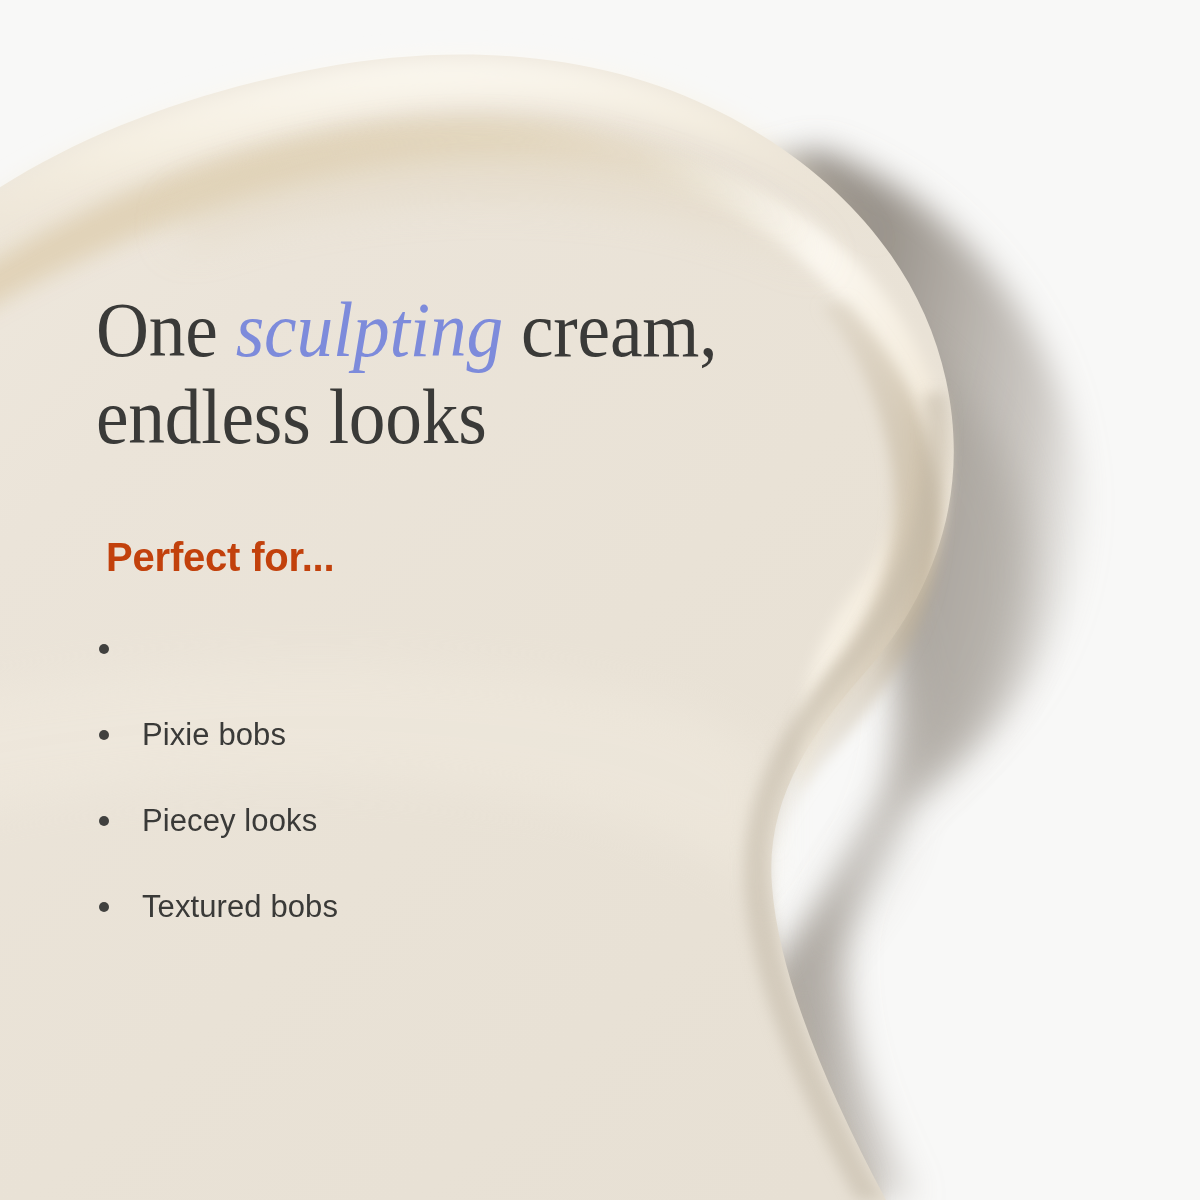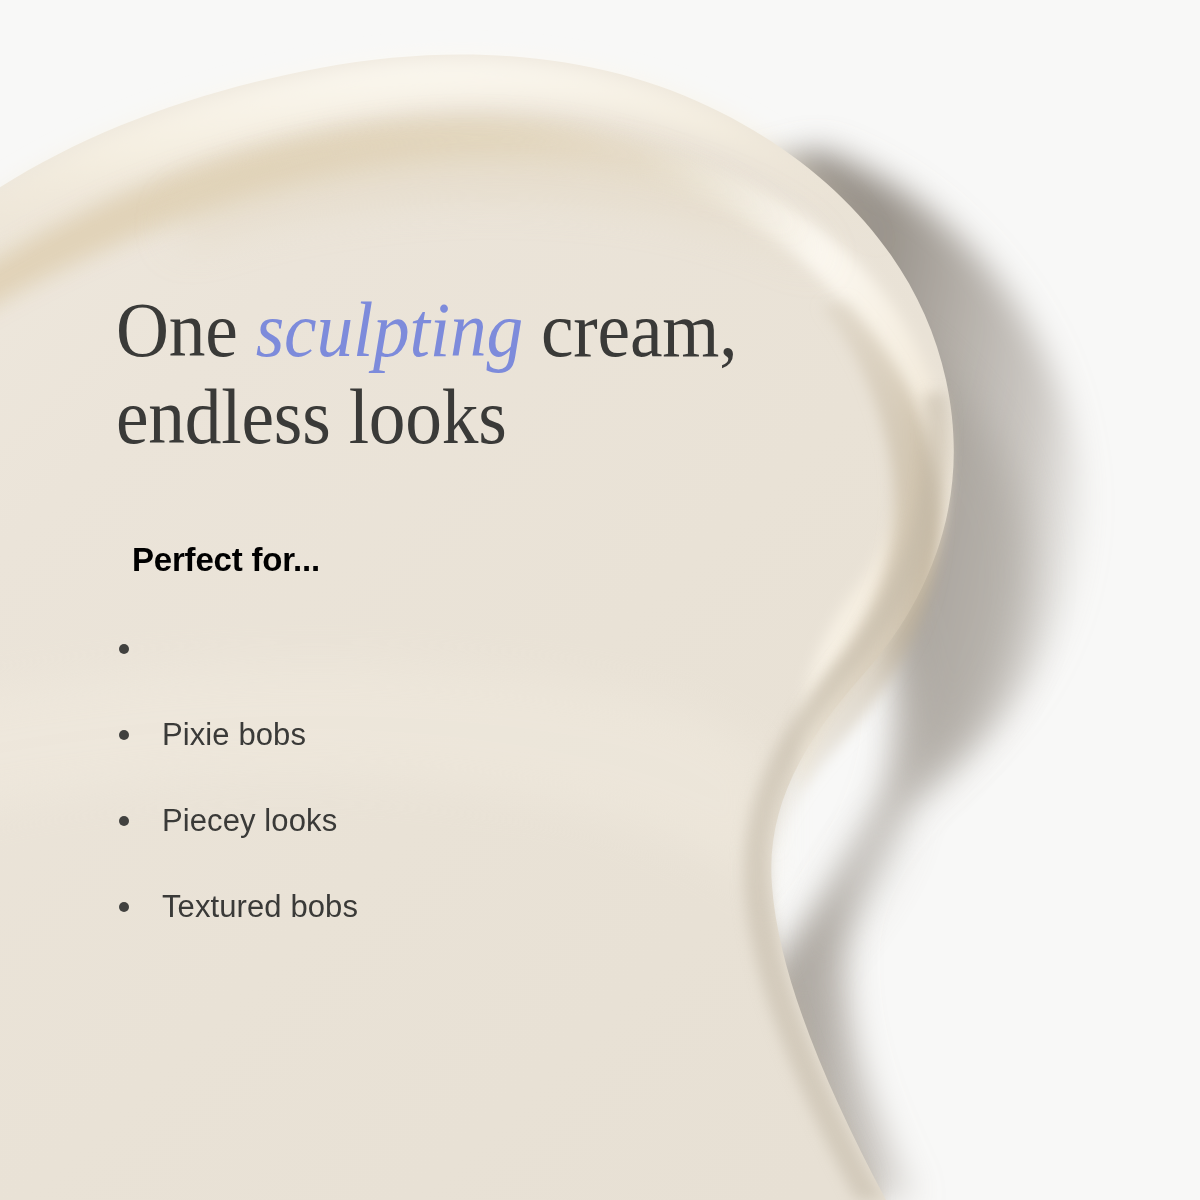--- a/index.html
+++ b/index.html
@@ -28,21 +28,21 @@
     position: absolute;
     inset: 0;
     width: 1200px;
     height: 1200px;
     display: block;
   }
 
   
   .content {
     position: absolute;
-    left: 116px;
+    left: 96px;
     top: 286px;
     width: 780px;
   }
 
   .headline {
     margin: 0;
     font-family: "Liberation Serif", "DejaVu Serif", serif;
     font-size: 78px;
     line-height: 1.12;
     letter-spacing: -0.2px;
@@ -52,29 +52,29 @@
     transform-origin: left top;
     white-space: pre-line;
   }
 
   .headline .accent {
     font-style: italic;
     color: #7d8bdb;
   }
 
   .subhead {
-    margin: 16px;
+    margin: 10px;
     position: absolute;
     left: 0;
     top: 239px;
     font-family: "Liberation Sans", sans-serif;
     font-weight: bold;
-    font-size: 33px;
+    font-size: 40px;
     letter-spacing: -0.2px;
-    color: #000000;
+    color: #c2410c;
   }
 
   .bullet-list {
     position: absolute;
     left: 0;
     top: 320px;
     margin: 0;
     padding: 0;
     list-style: none;
   }

